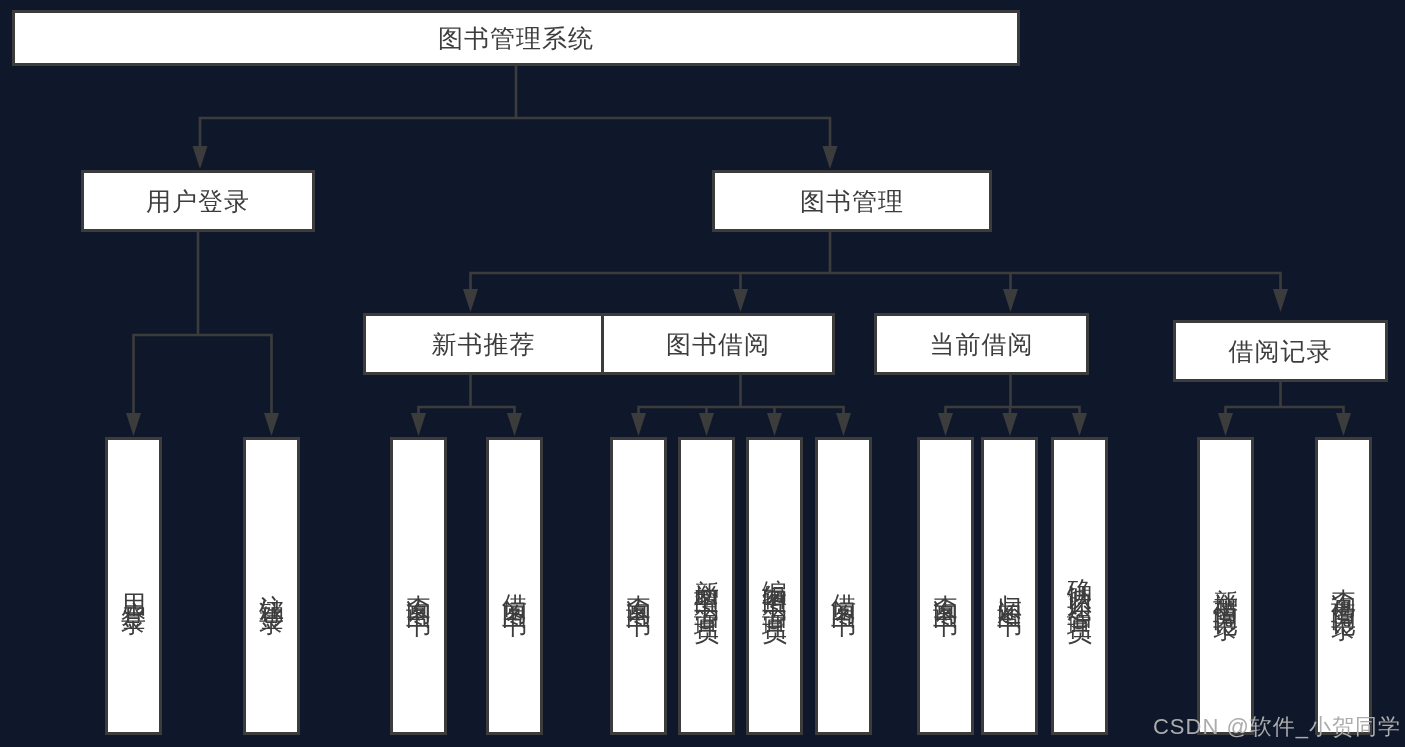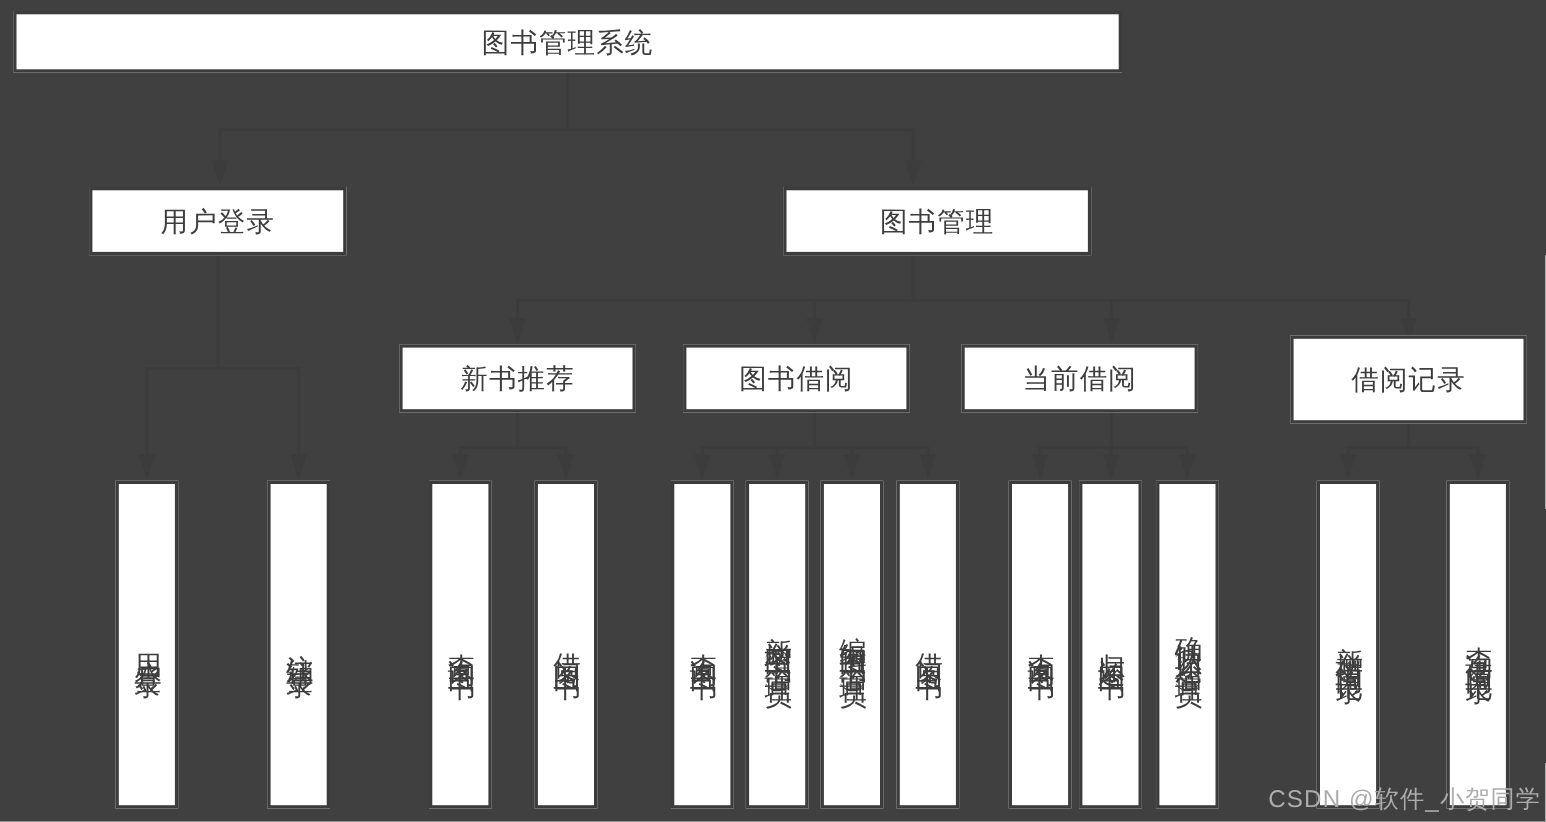--- a/index.html
+++ b/index.html
@@ -1,19 +1,19 @@
 <!DOCTYPE html>
 <html><head>
 <meta charset="utf-8">
 <style>
   html,body{margin:0;padding:0;background:#ffffff;}
   #canvas{
     position:relative;
     width:1405px;height:747px;
-    background:#404040;
+    background:#0f172a;
     font-family:"Liberation Sans","DejaVu Sans",sans-serif;
     overflow:hidden;
   }
   #connectors{position:absolute;left:0;top:0;width:1405px;height:747px;}
   .node{
     position:absolute;
     box-sizing:border-box;
     border:3px solid #3c3c3c;
     background:#ffffff;
     color:#3d3d3d;
@@ -87,24 +87,24 @@
       <polygon points="1218,413 1233,413 1225.5,436"></polygon>
       <polygon points="1336,413 1351,413 1343.5,436"></polygon>
     </g>
   </svg>
 
   <div class="node" style="left:12px;top:10px;width:1008px;height:56px">图书管理系统</div>
 
   <div class="node" style="left:81px;top:170px;width:234px;height:62px">用户登录</div>
   <div class="node" style="left:712px;top:170px;width:280px;height:62px">图书管理</div>
 
-  <div class="node" style="left:363px;top:313px;width:215px;height:62px">新书推荐</div>
-  <div class="node" style="left:621px;top:313px;width:206px;height:62px">图书借阅</div>
+  <div class="node" style="left:363px;top:313px;width:241px;height:62px">新书推荐</div>
+  <div class="node" style="left:601px;top:313px;width:234px;height:62px">图书借阅</div>
   <div class="node" style="left:874px;top:313px;width:215px;height:62px">当前借阅</div>
-  <div class="node" style="left:1173px;top:305px;width:215px;height:80px">借阅记录</div>
+  <div class="node" style="left:1173px;top:320px;width:215px;height:62px">借阅记录</div>
 
   <div class="node" style="left:105px;top:437px;width:57px;height:298px">
     <span class="vtext">用户登录</span>
   </div>
   <div class="node" style="left:243px;top:437px;width:57px;height:298px">
     <span class="vtext">注销登录</span>
   </div>
 
   <div class="node" style="left:390px;top:437px;width:57px;height:298px">
     <span class="vtext">查询图书</span>

